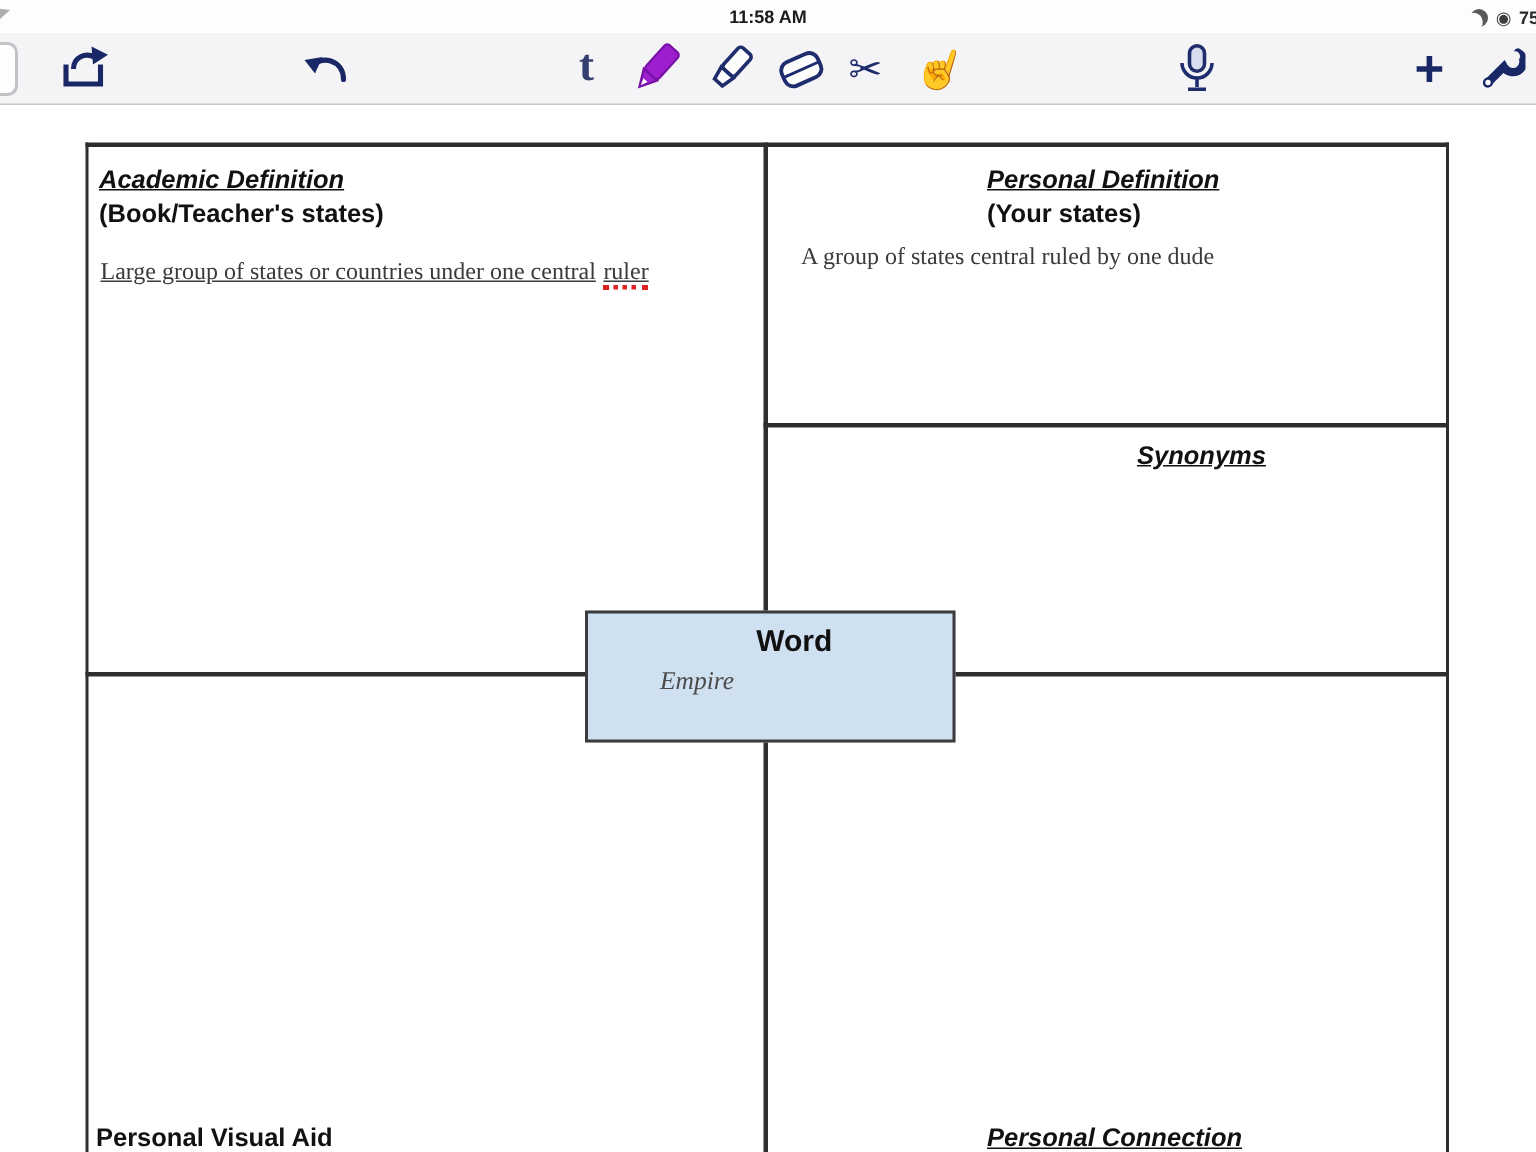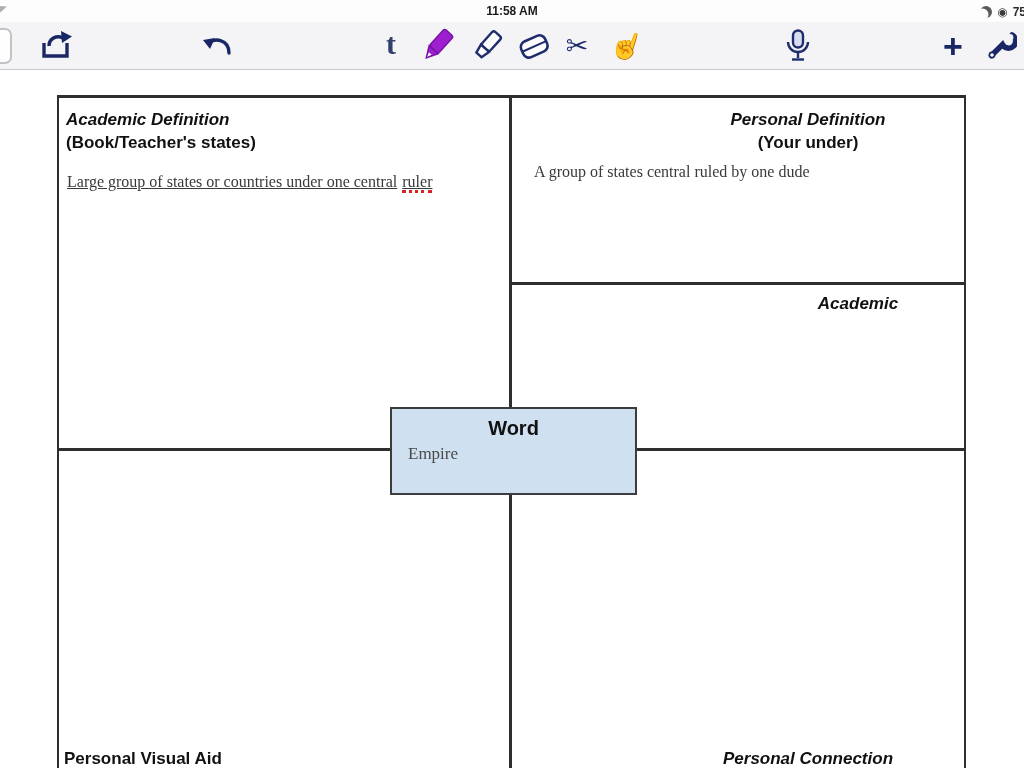--- a/index.html
+++ b/index.html
@@ -33,32 +33,32 @@
   .glyph-hand { font-size:27px; color:#1f2d6d; transform:rotate(18deg); }
   .glyph-plus { font-size:34px; font-weight:bold; color:#1a2766; line-height:30px; }
   .partial-btn { position:absolute; left:-18px; top:6px; width:48px; height:36px;
                  border:2px solid #c2c2c6; border-radius:7px; background:#fefefe; }
 
   
   .page { position:absolute; left:0; top:70px; width:1024px; height:698px; background:#fff; }
   .gline { position:absolute; background:#2e2e2e; }
   .serif-note { font-family:"Liberation Serif", serif; color:#3a3a3a; font-size:16px; }
   .qtitle { font-size:17px; font-weight:bold; color:#111; line-height:23px; }
-  .italic { font-style:italic; }
+  .italic { font-style:italic;text-decoration:underline; }
   .misspell { border-bottom:3px dotted #dd2222; margin-left:5px; }
 
   .word-box { position:absolute; left:390px; top:337px; width:247px; height:88px;
-              background:#cfe0f1; border:2px solid #3c3c3c; }
+              background:#cfe0f1; border:2px solid #3c3c3c;padding-left:32px; }
   .word-box .wb-label { text-align:center; font-size:20px; font-weight:bold;
                         color:#111; margin-top:8px; }
   .word-box .wb-value { font-family:"Liberation Serif", serif; font-size:17px;
-                        color:#4a4a4a; margin:4px 0 0 16px; }
+                        color:#4a4a4a; margin:4px 0 0 16px;font-style:italic; }
 
   .abs { position:absolute; }
-  .right-align { text-align:center; }
+  .right-align { text-align:left; }
 </style>
 </head>
 <body>
 
 <div class="stage">
 
   <div class="status-bar">
     <div class="corner-glyph"></div>
     <div class="status-time">11:58 AM</div>
     <div class="status-right">
@@ -166,25 +166,25 @@
     <div class="abs" style="left:66px;top:38px;">
       <div class="qtitle italic">Academic Definition</div>
       <div class="qtitle">(Book/Teacher's states)</div>
     </div>
     <div class="abs serif-note" style="left:67px;top:103px;width:430px;text-decoration:underline;">
       <span>Large group of states or countries under one central</span><span class="misspell">ruler</span>
     </div>
 
     <div class="abs right-align" style="right:66px;top:38px;width:300px;">
       <div class="qtitle italic">Personal Definition</div>
-      <div class="qtitle">(Your under)</div>
+      <div class="qtitle">(Your states)</div>
     </div>
     <div class="abs serif-note" style="left:534px;top:93px;width:410px;">A group of states central ruled by one dude</div>
 
-    <div class="abs right-align qtitle italic" style="right:66px;top:222px;width:200px;">Academic</div>
+    <div class="abs right-align qtitle italic" style="right:66px;top:222px;width:200px;">Synonyms</div>
 
     <div class="abs qtitle" style="left:64px;top:677px;">Personal Visual Aid</div>
     <div class="abs right-align qtitle italic" style="right:66px;top:677px;width:300px;">Personal Connection</div>
 
     <div class="word-box">
       <div class="wb-label">Word</div>
       <div class="wb-value">Empire</div>
     </div>
   </div>
 </div>

